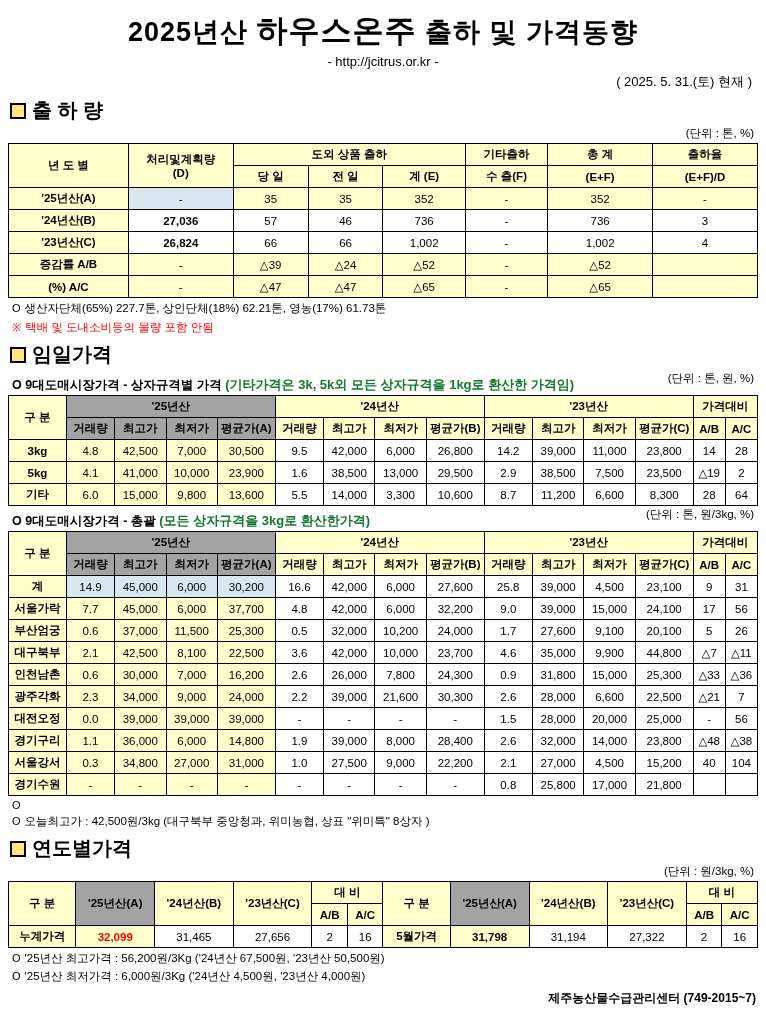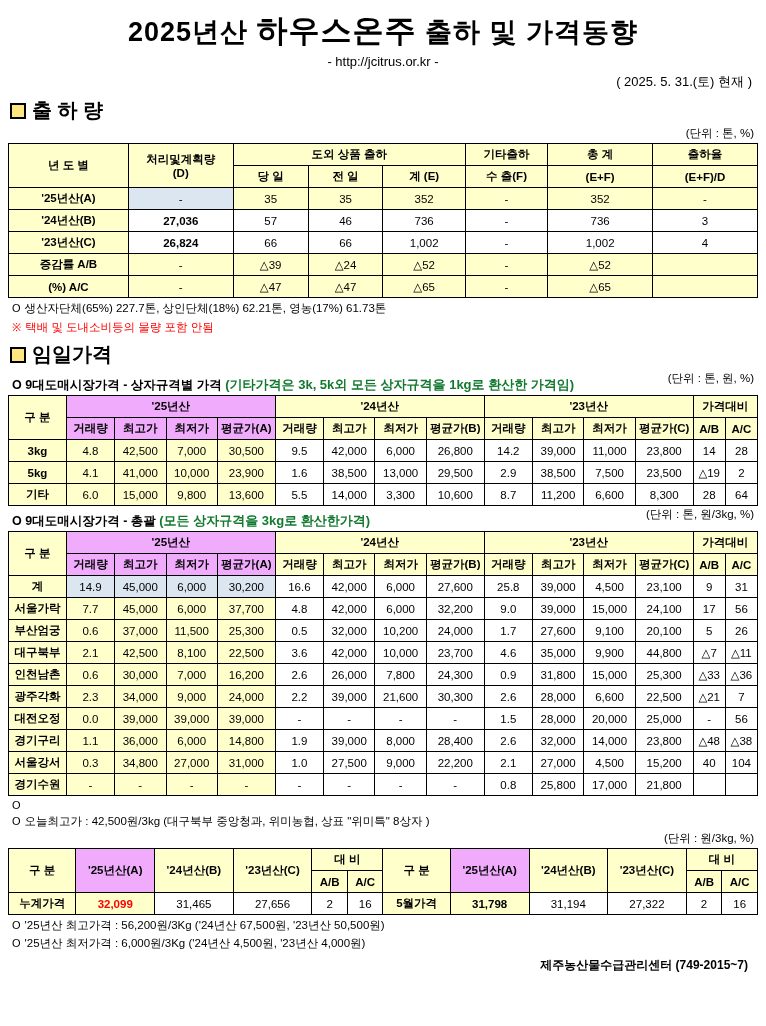--- a/index.html
+++ b/index.html
@@ -65,21 +65,21 @@
     border:1px solid #000;
     text-align:center;
     padding:2px 2px;
     height:17px;
     font-weight:normal;
     overflow:hidden;
     white-space:nowrap;
   }
   th{font-weight:bold;}
   .hdr{background:#ffffcc;font-weight:bold;}
-  .hdr-y{background:#f0abfc;font-weight:bold;}
+  .hdr-y{background:#a3a3a3;font-weight:bold;}
   .rowhdr{background:#ffffcc;font-weight:bold;}
   .cur{background:#ffffcc;}
   .curblue{background:#dce6f1;}
   .yellow{background:#ffffcc;}
   .bold{font-weight:bold;}
   .red{color:#ff0000;}
 
   
   .note{
     font-size:11.5px;
@@ -98,21 +98,21 @@
     margin:6px 0 1px 4px;
   }
   .subsec .grn{color:#127a2e;font-size:13px;font-weight:bold;}
   .subsec-row{display:flex;justify-content:space-between;align-items:flex-end;}
   .subsec-row .unit{margin:0 4px 9px 0;}
 
   .footer{
     text-align:right;
     font-size:12px;
     font-weight:bold;
-    margin:6px 10px 6px 0;
+    margin:6px 2px 6px 0;
   }
 </style>
 </head>
 <body>
 
 <div class="page">
 
   <div class="title">
     <span>2025년산 </span><span class="big">하우스온주</span><span> 출하 및 가격동향</span>
   </div>
@@ -558,20 +558,24 @@
   <div class="notes-block">
     <div class="note">
       <span class="mk">О</span>
     </div>
     <div class="note">
       <span class="mk">О</span>
       <span>오늘최고가 : 42,500원/3kg (대구북부 중앙청과,  위미농협,  상표 "위미특"  8상자 )</span>
     </div>
   </div>
 
+  <div class="sec-head">
+    <span class="sq"></span>
+    <span>연도별가격</span>
+  </div>
   <div class="unit">(단위 : 원/3kg, %)</div>
 
   <table>
     <colgroup>
       <col style="width:9%">
         <col style="width:10.5%">
         <col style="width:10.5%">
         <col style="width:10.5%">
       <col style="width:4.75%">
         <col style="width:4.75%">

